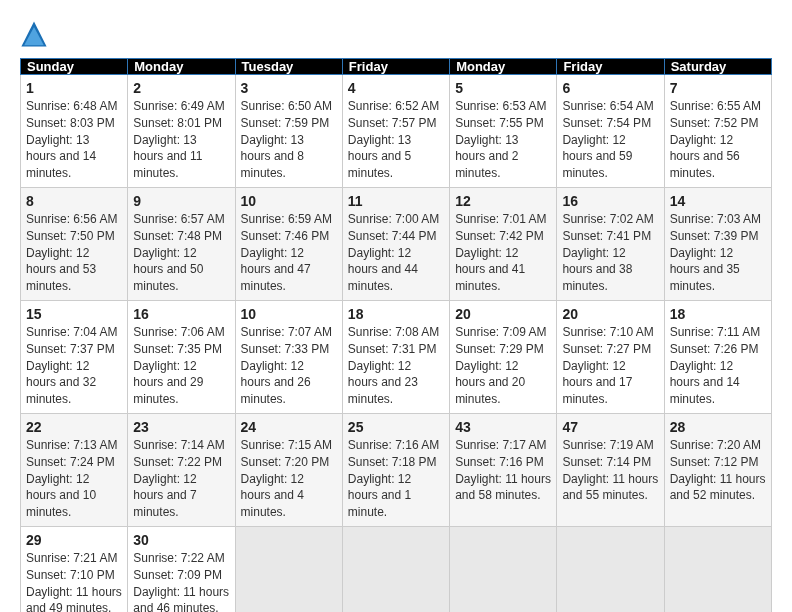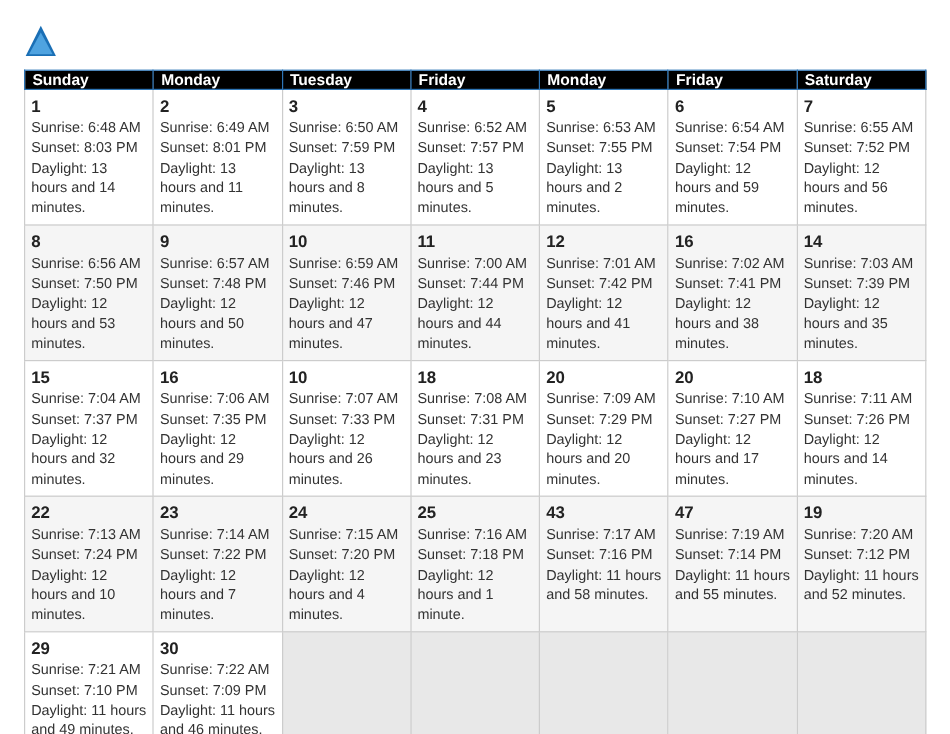--- a/index.html
+++ b/index.html
@@ -338,21 +338,21 @@
         </td>
         <td>
           <span class="day-num">47</span>
           <div class="day-info">
             Sunrise: 7:19 AM<br>
             Sunset: 7:14 PM<br>
             Daylight: 11 hours and 55 minutes.
           </div>
         </td>
         <td>
-          <span class="day-num">19</span>
+          <span class="day-num">28</span>
           <div class="day-info">
             Sunrise: 7:20 AM<br>
             Sunset: 7:12 PM<br>
             Daylight: 11 hours and 52 minutes.
           </div>
         </td>
       </tr>
       <tr>
         <td>
           <span class="day-num">29</span>

